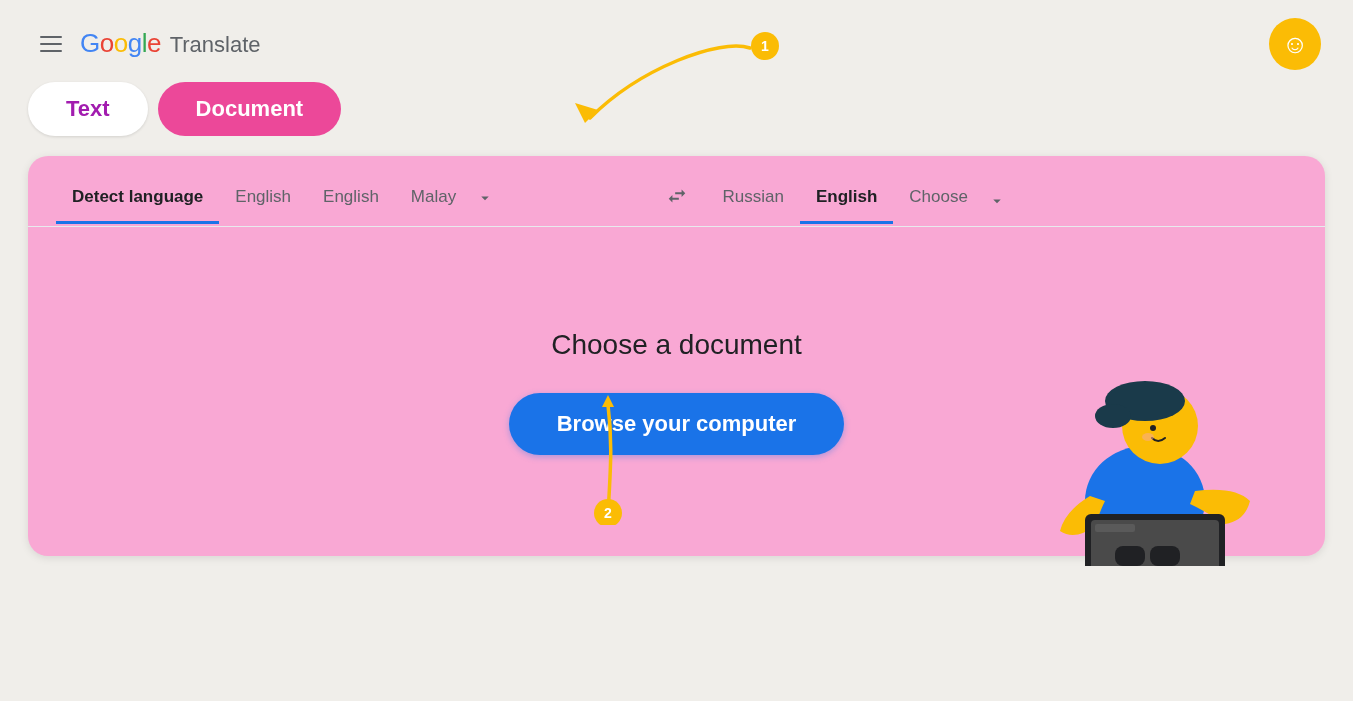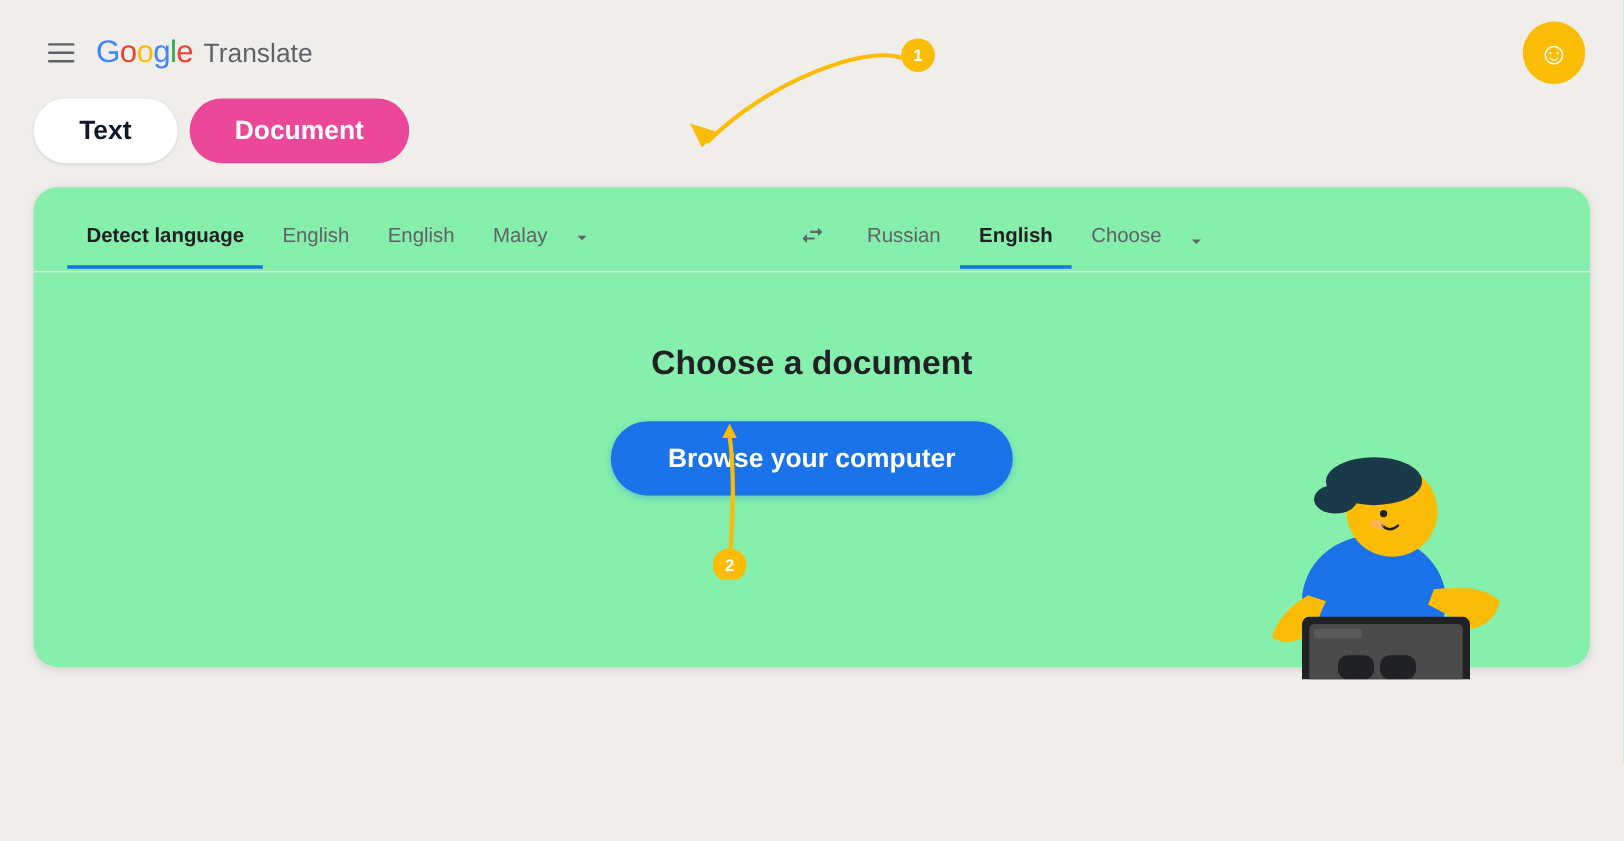--- a/index.html
+++ b/index.html
@@ -77,21 +77,21 @@
       padding: 0 28px 16px 28px;
       align-items: center;
     }
     .btn-text {
       background: #fff;
       border: none;
       border-radius: 28px;
       padding: 14px 38px;
       font-size: 22px;
       font-weight: 600;
-      color: #0f172a;
+      color: #a21caf;
       cursor: pointer;
       box-shadow: 0 1px 3px rgba(0,0,0,0.12);
     }
     .btn-document {
       background: #ec4899;
       border: none;
       border-radius: 28px;
       padding: 14px 38px;
       font-size: 22px;
       font-weight: 600;
@@ -105,21 +105,21 @@
       top: 28px;
       left: 560px;
       width: 230px;
       height: 130px;
       pointer-events: none;
     }
 
     
     .main-card {
       margin: 4px 28px;
-      background: #86efac;
+      background: #f9a8d4;
       border-radius: 20px;
       box-shadow: 0 2px 8px rgba(0,0,0,0.10);
       min-height: 400px;
       position: relative;
       overflow: visible;
     }
 
     
     .lang-bar {
       display: flex;
@@ -191,23 +191,24 @@
     .doc-area {
       display: flex;
       flex-direction: column;
       align-items: center;
       justify-content: center;
       padding: 60px 20px 80px;
       position: relative;
     }
     .choose-doc-title {
       font-size: 28px;
-      font-weight: 700;
+      font-weight: 400;
       color: #202124;
       margin-bottom: 32px;
+      margin-top: 42px;
     }
     .browse-btn {
       background: #1a73e8;
       color: #fff;
       border: none;
       border-radius: 32px;
       padding: 18px 48px;
       font-size: 22px;
       font-weight: 600;
       cursor: pointer;

